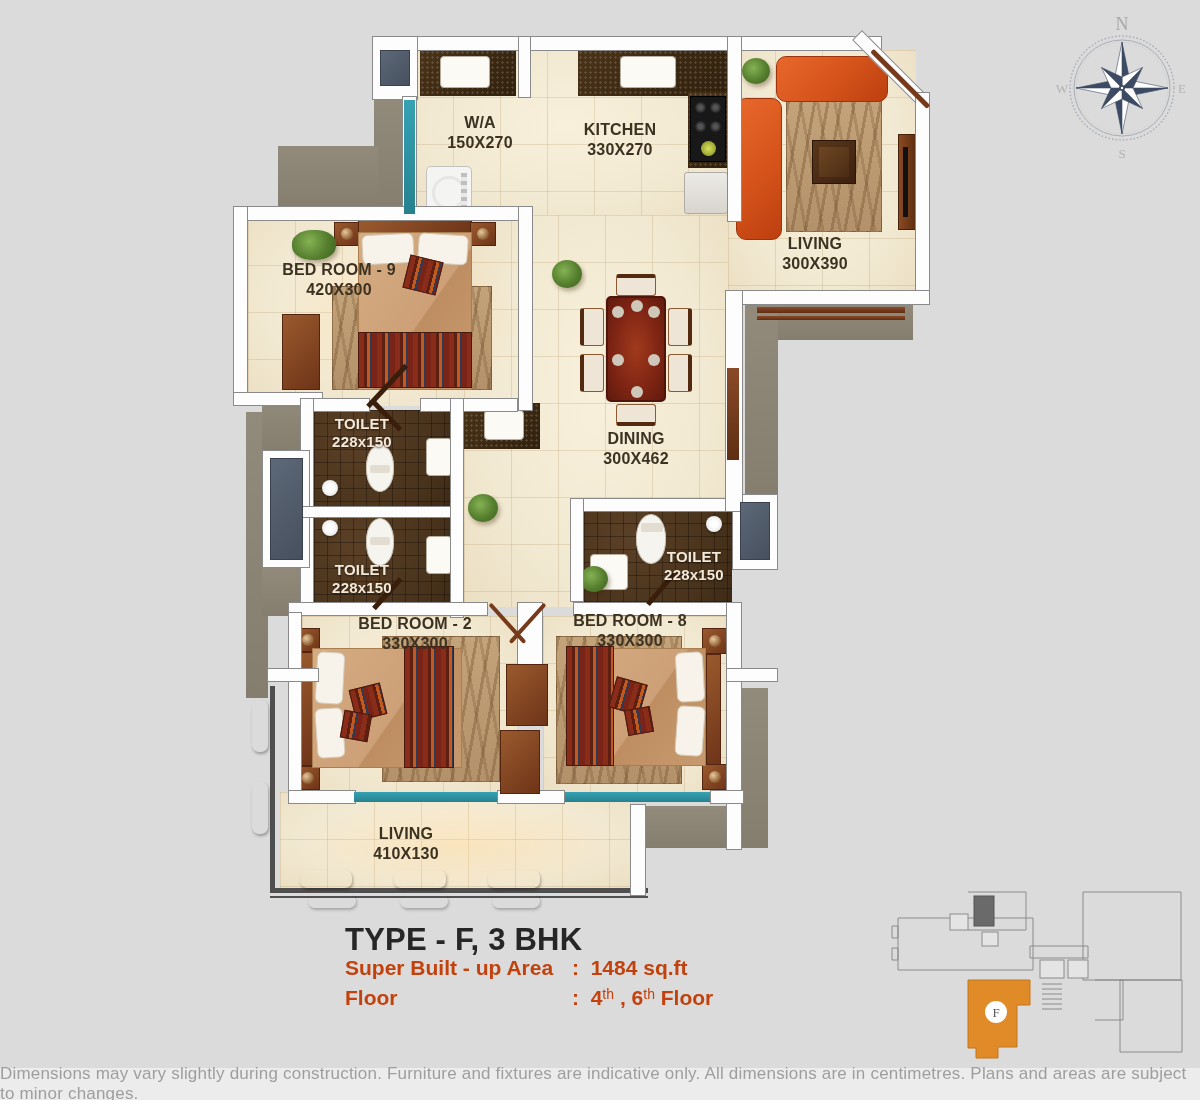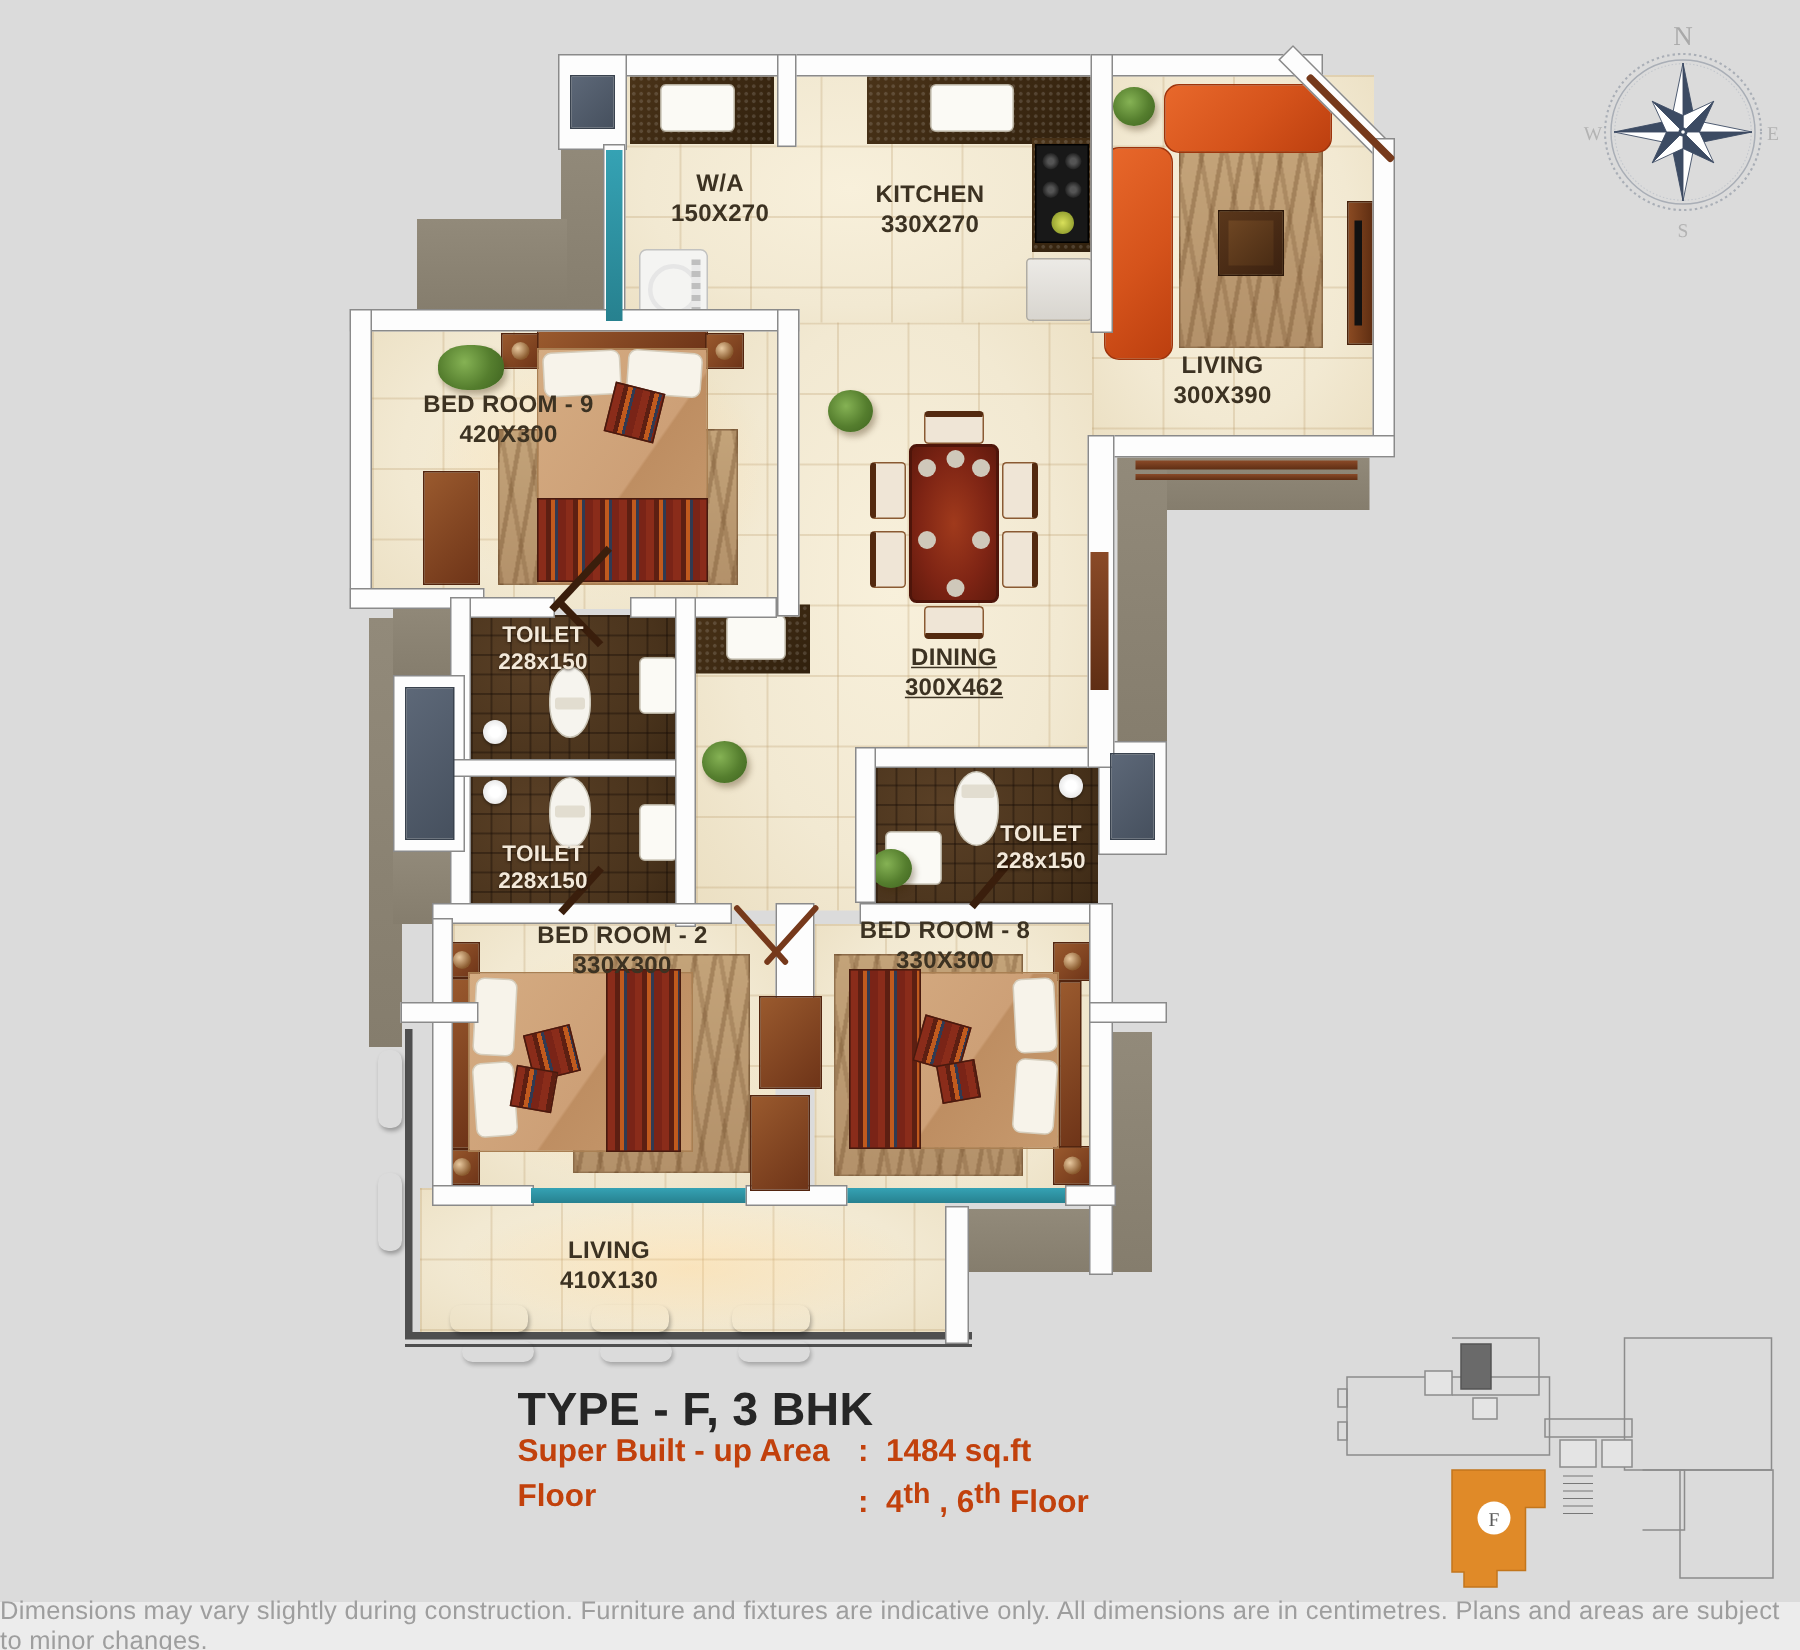--- a/index.html
+++ b/index.html
@@ -51,21 +51,21 @@
          box-shadow:1px 2px 3px rgba(0,0,0,.3);}
   .glow{background:radial-gradient(ellipse at center, rgba(255,205,130,.33), rgba(255,205,130,0) 70%); z-index:16;pointer-events:none;}
   
   .rlabel{position:absolute;transform:translate(-50%,-50%);text-align:center;z-index:40;
           font-weight:700;color:#3C3222;font-size:16px;line-height:1.22;white-space:nowrap;letter-spacing:.2px;}
   .rlabel.light{color:#F3E9DA;text-shadow:0 1px 2px rgba(20,10,0,.65);font-size:15px;}
   
   .tb-title{position:absolute;left:345px;top:922px;font-size:31px;font-weight:800;color:#262626;letter-spacing:.2px;z-index:40;}
   .tb-row{position:absolute;left:345px;width:480px;font-size:21px;font-weight:600;color:#c2410c;z-index:40;}
   .tb-val{position:absolute;left:227px;top:0;}
-  sup.ord{font-size:19px;vertical-align:6px;font-weight:700;}
+  sup.ord{font-size:14px;vertical-align:6px;font-weight:400;}
   
   .disclaimer{position:absolute;left:0;top:1068px;width:1200px;height:32px;background:#ECECEC;z-index:50;
       display:flex;align-items:center;justify-content:center;font-size:17px;color:#9E9E9E;letter-spacing:.2px;}
   svg text{font-family:"Liberation Serif", serif;}
 </style>
 </head>
 <body>
 
 <div class="abs taupe" style="left:374px;top:92px;width:34px;height:122px;"></div>
 <div class="abs taupe" style="left:278px;top:146px;width:100px;height:62px;"></div>
@@ -270,21 +270,21 @@
 <div class="abs hedge" style="left:400px;top:894px;width:48px;height:14px;opacity:.8;"></div>
 <div class="abs hedge" style="left:492px;top:894px;width:48px;height:14px;opacity:.8;"></div>
 <div class="abs hedge" style="left:252px;top:700px;width:16px;height:52px;"></div>
 <div class="abs hedge" style="left:252px;top:782px;width:16px;height:52px;"></div>
 
 <div class="rlabel" style="left:480px;top:133px;"><span>W/A</span><br><span>150X270</span></div>
 <div class="rlabel" style="left:620px;top:140px;"><span>KITCHEN</span><br><span>330X270</span></div>
 <div class="rlabel" style="left:815px;top:254px;"><span>LIVING</span><br><span>300X390</span></div>
 <div class="rlabel" style="left:339px;top:280px;"><span>BED ROOM - 9</span><br><span>420X300</span></div>
 <div class="rlabel light" style="left:362px;top:433px;"><span>TOILET</span><br><span>228x150</span></div>
-<div class="rlabel" style="left:636px;top:449px;text-decoration:underline;"><span>DINING</span><br><span>300X462</span></div>
+<div class="rlabel" style="left:636px;top:449px;"><span>DINING</span><br><span>300X462</span></div>
 <div class="rlabel light" style="left:362px;top:579px;"><span>TOILET</span><br><span>228x150</span></div>
 <div class="rlabel light" style="left:694px;top:566px;"><span>TOILET</span><br><span>228x150</span></div>
 <div class="rlabel" style="left:415px;top:634px;"><span>BED ROOM - 2</span><br><span>330X300</span></div>
 <div class="rlabel" style="left:630px;top:631px;"><span>BED ROOM - 8</span><br><span>330X300</span></div>
 <div class="rlabel" style="left:406px;top:844px;"><span>LIVING</span><br><span>410X130</span></div>
 
 <svg class="abs" style="left:1050px;top:8px;z-index:40;" width="145" height="160" viewBox="0 0 145 160">
   <g transform="translate(2,0)">
     <circle cx="70" cy="80" r="52" fill="none" stroke="#A9AEB6" stroke-width="1.4" stroke-dasharray="1.6,2"></circle>
     <circle cx="70" cy="80" r="48" fill="none" stroke="#A9AEB6" stroke-width="1"></circle>

